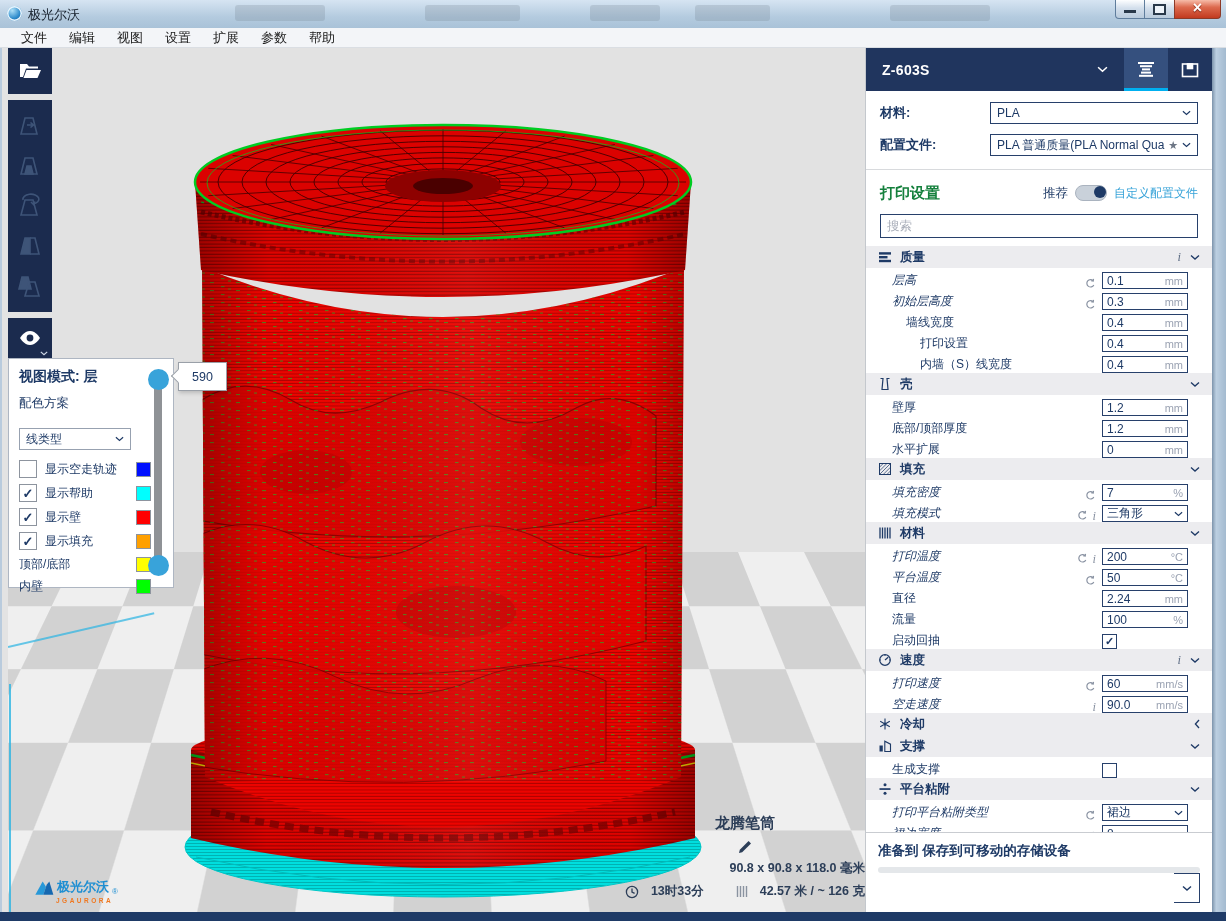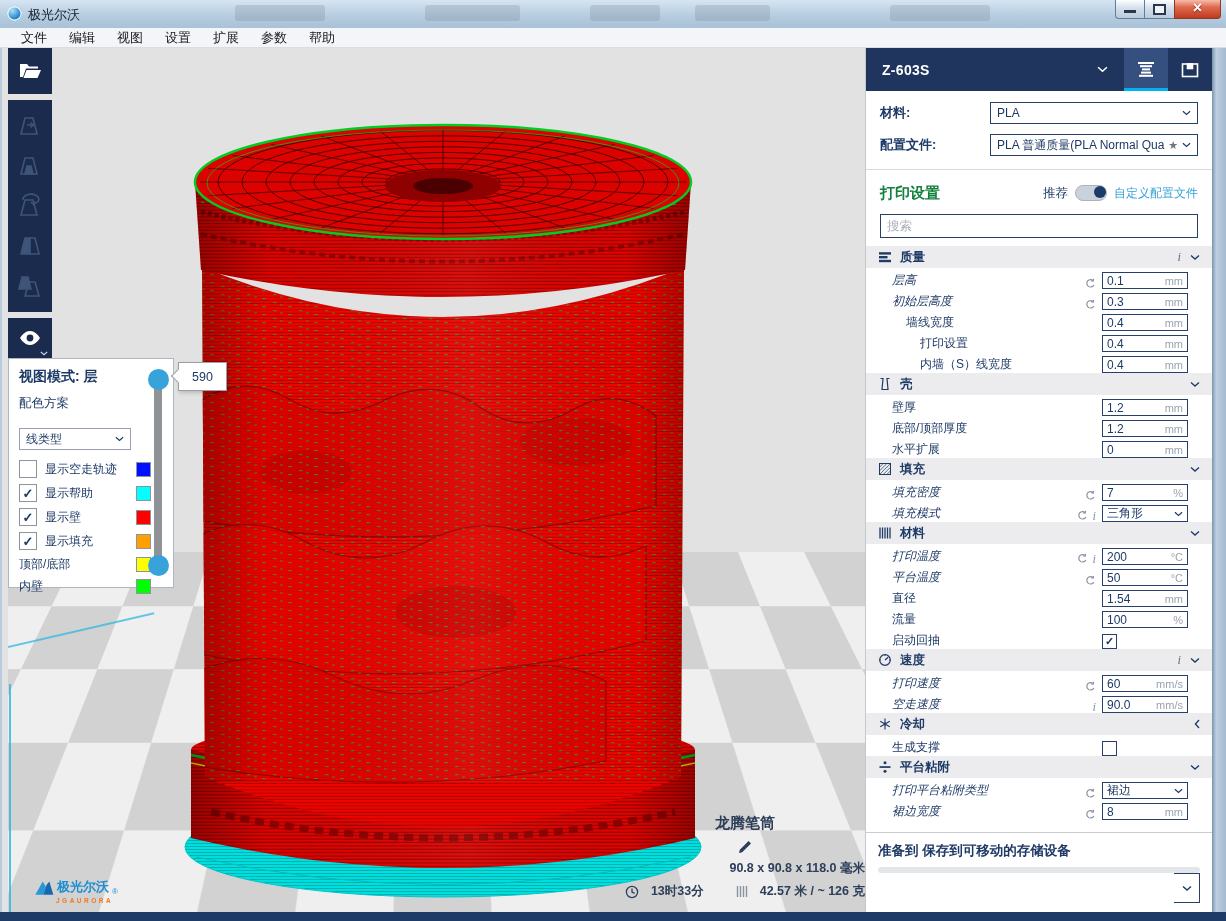--- a/index.html
+++ b/index.html
@@ -734,21 +734,21 @@
               <span class="val">50</span>
               <span class="unit">°C</span>
             </span>
           </span>
         </div>
         <div class="set-row">
           <span class="set-label ind1">直径</span>
           <span class="row-icons"></span>
           <span class="ctrl">
             <span class="valbox">
-              <span class="val">1.54</span>
+              <span class="val">2.24</span>
               <span class="unit">mm</span>
             </span>
           </span>
         </div>
         <div class="set-row">
           <span class="set-label ind1">流量</span>
           <span class="row-icons"></span>
           <span class="ctrl">
             <span class="valbox">
               <span class="val">100</span>
@@ -815,20 +815,36 @@
             <svg viewBox="0 0 14 14" stroke="currentColor" stroke-width="1.1" fill="none">
               <path d="M7,7 V1.5 M7,7 L11.8,4.3 M7,7 L11.8,9.7 M7,7 V12.5 M7,7 L2.2,9.7 M7,7 L2.2,4.3"></path>
               <circle cx="7" cy="7" r="1.5" fill="currentColor" stroke="none"></circle>
             </svg>
           </span>
           <span class="sec-title">冷却</span>
           <span class="sec-right">
             <span class="chev chevl">
               <svg viewBox="0 0 6 10" fill="none" stroke="currentColor" stroke-width="1.3">
                 <path d="M5,1 L1.4,5 L5,9"></path>
+              </svg>
+            </span>
+          </span>
+        </div>
+        <div class="sec-header">
+          <span class="sec-ico">
+            <svg viewBox="0 0 14 14" fill="currentColor">
+              <path d="M1.5,12.5 V6.5 H4.8 V12.5 Z"></path>
+              <path d="M6.8,12.5 V2.2 L12.5,5.2 V12.5 Z" fill="none" stroke="currentColor" stroke-width="1.1"></path>
+            </svg>
+          </span>
+          <span class="sec-title">支撑</span>
+          <span class="sec-right">
+            <span class="chev">
+              <svg viewBox="0 0 10 6" fill="none" stroke="currentColor" stroke-width="1.3">
+                <path d="M1,1 L5,4.6 L9,1"></path>
               </svg>
             </span>
           </span>
         </div>
         <div class="set-row">
           <span class="set-label ind1">生成支撑</span>
           <span class="row-icons"></span>
           <span class="ctrl">
             <span class="cb setcb"></span>
           </span>

